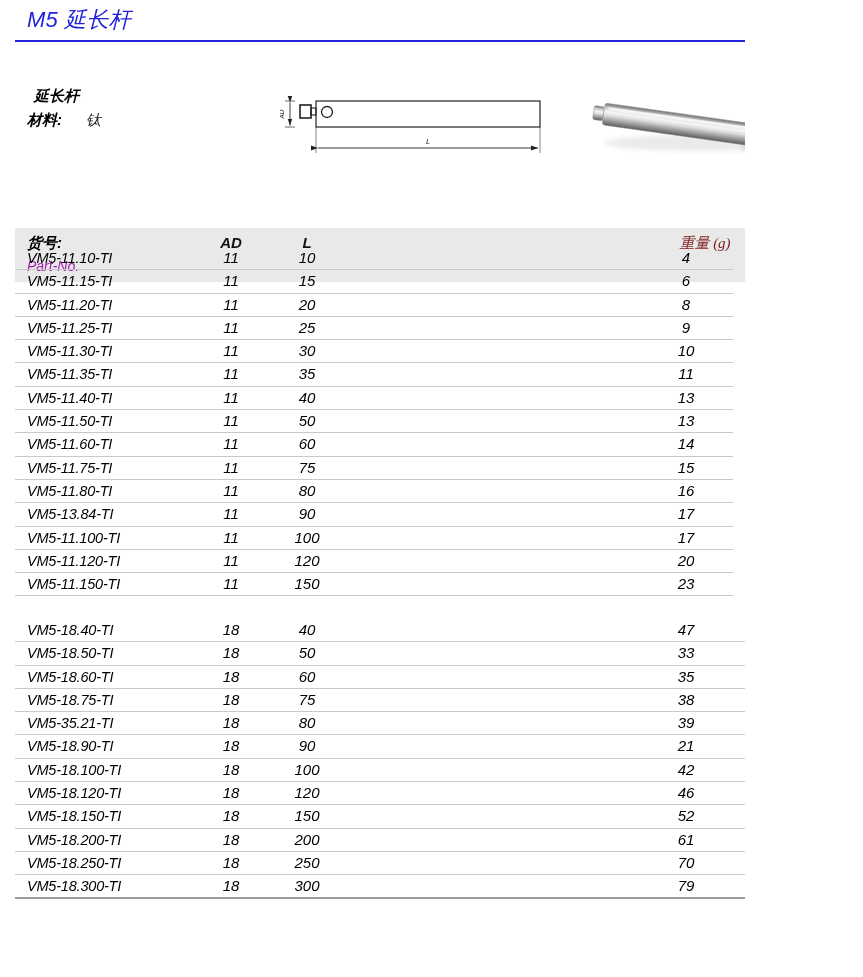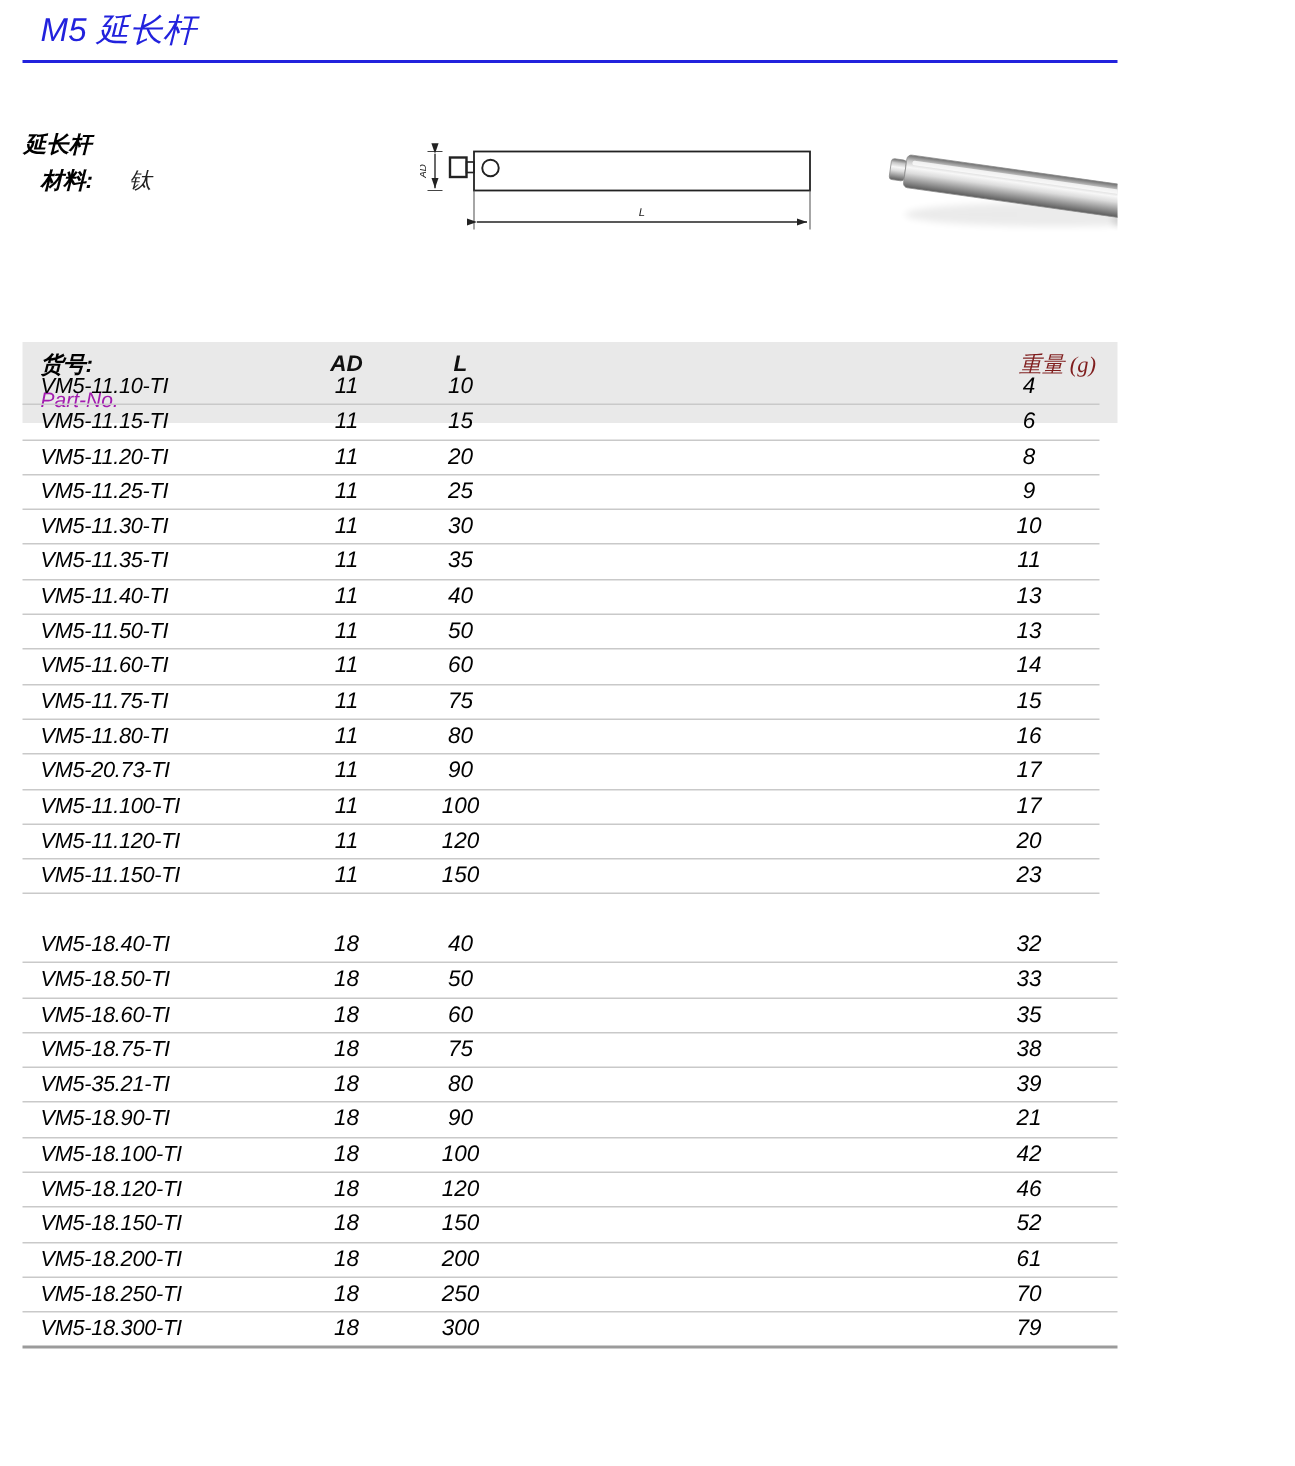--- a/index.html
+++ b/index.html
@@ -5,21 +5,21 @@
   html,body{margin:0;padding:0;background:#fff;}
   .page{
     position:relative;width:745px;height:977px;background:#ffffff;
     font-family:"Liberation Sans", sans-serif;color:#111;overflow:hidden;font-style:italic;
   }
   .abs{position:absolute;}
   
   .title{left:27px;top:5px;font-size:22px;font-weight:500;color:var(--accent,#2222dd);letter-spacing:.2px;}
   .rule-blue{left:15px;top:40px;width:801px;height:2px;background:var(--accent,#2222dd);}
   
-  .prod-name{left:16px;top:87px;font-size:15px;font-weight:bold;color:#000;}
+  .prod-name{left:34px;top:87px;font-size:15px;font-weight:bold;color:#000;}
   .material{left:27px;top:111px;font-size:15px;color:#000;}
   .material .lbl{font-weight:bold;}
   .material .val{margin-left:24px;font-weight:400;color:#222;}
   
   .drawing{left:280px;top:93px;}
   .photo{left:585px;top:85px;}
   
   .thead{left:15px;top:183px;width:801px;height:54px;background:var(--band,#e9e9e9);margin-top:45px;}
   .thead span{position:absolute;white-space:nowrap;}
   .h-part{left:12px;top:6px;font-size:15px;font-weight:bold;color:#000;}
@@ -179,21 +179,21 @@
         <span class="c-l">75</span>
         <span class="c-w">15</span>
       </div>
       <div class="trow">
         <span class="c-part">VM5-11.80-TI</span>
         <span class="c-ad">11</span>
         <span class="c-l">80</span>
         <span class="c-w">16</span>
       </div>
       <div class="trow">
-        <span class="c-part">VM5-20.73-TI</span>
+        <span class="c-part">VM5-13.84-TI</span>
         <span class="c-ad">11</span>
         <span class="c-l">90</span>
         <span class="c-w">17</span>
       </div>
       <div class="trow">
         <span class="c-part">VM5-11.100-TI</span>
         <span class="c-ad">11</span>
         <span class="c-l">100</span>
         <span class="c-w">17</span>
       </div>
@@ -208,21 +208,21 @@
         <span class="c-ad">11</span>
         <span class="c-l">150</span>
         <span class="c-w">23</span>
       </div>
     </div>
   <div class="tgroup" id="group2">
       <div class="trow">
         <span class="c-part">VM5-18.40-TI</span>
         <span class="c-ad">18</span>
         <span class="c-l">40</span>
-        <span class="c-w">32</span>
+        <span class="c-w">47</span>
       </div>
       <div class="trow">
         <span class="c-part">VM5-18.50-TI</span>
         <span class="c-ad">18</span>
         <span class="c-l">50</span>
         <span class="c-w">33</span>
       </div>
       <div class="trow">
         <span class="c-part">VM5-18.60-TI</span>
         <span class="c-ad">18</span>

